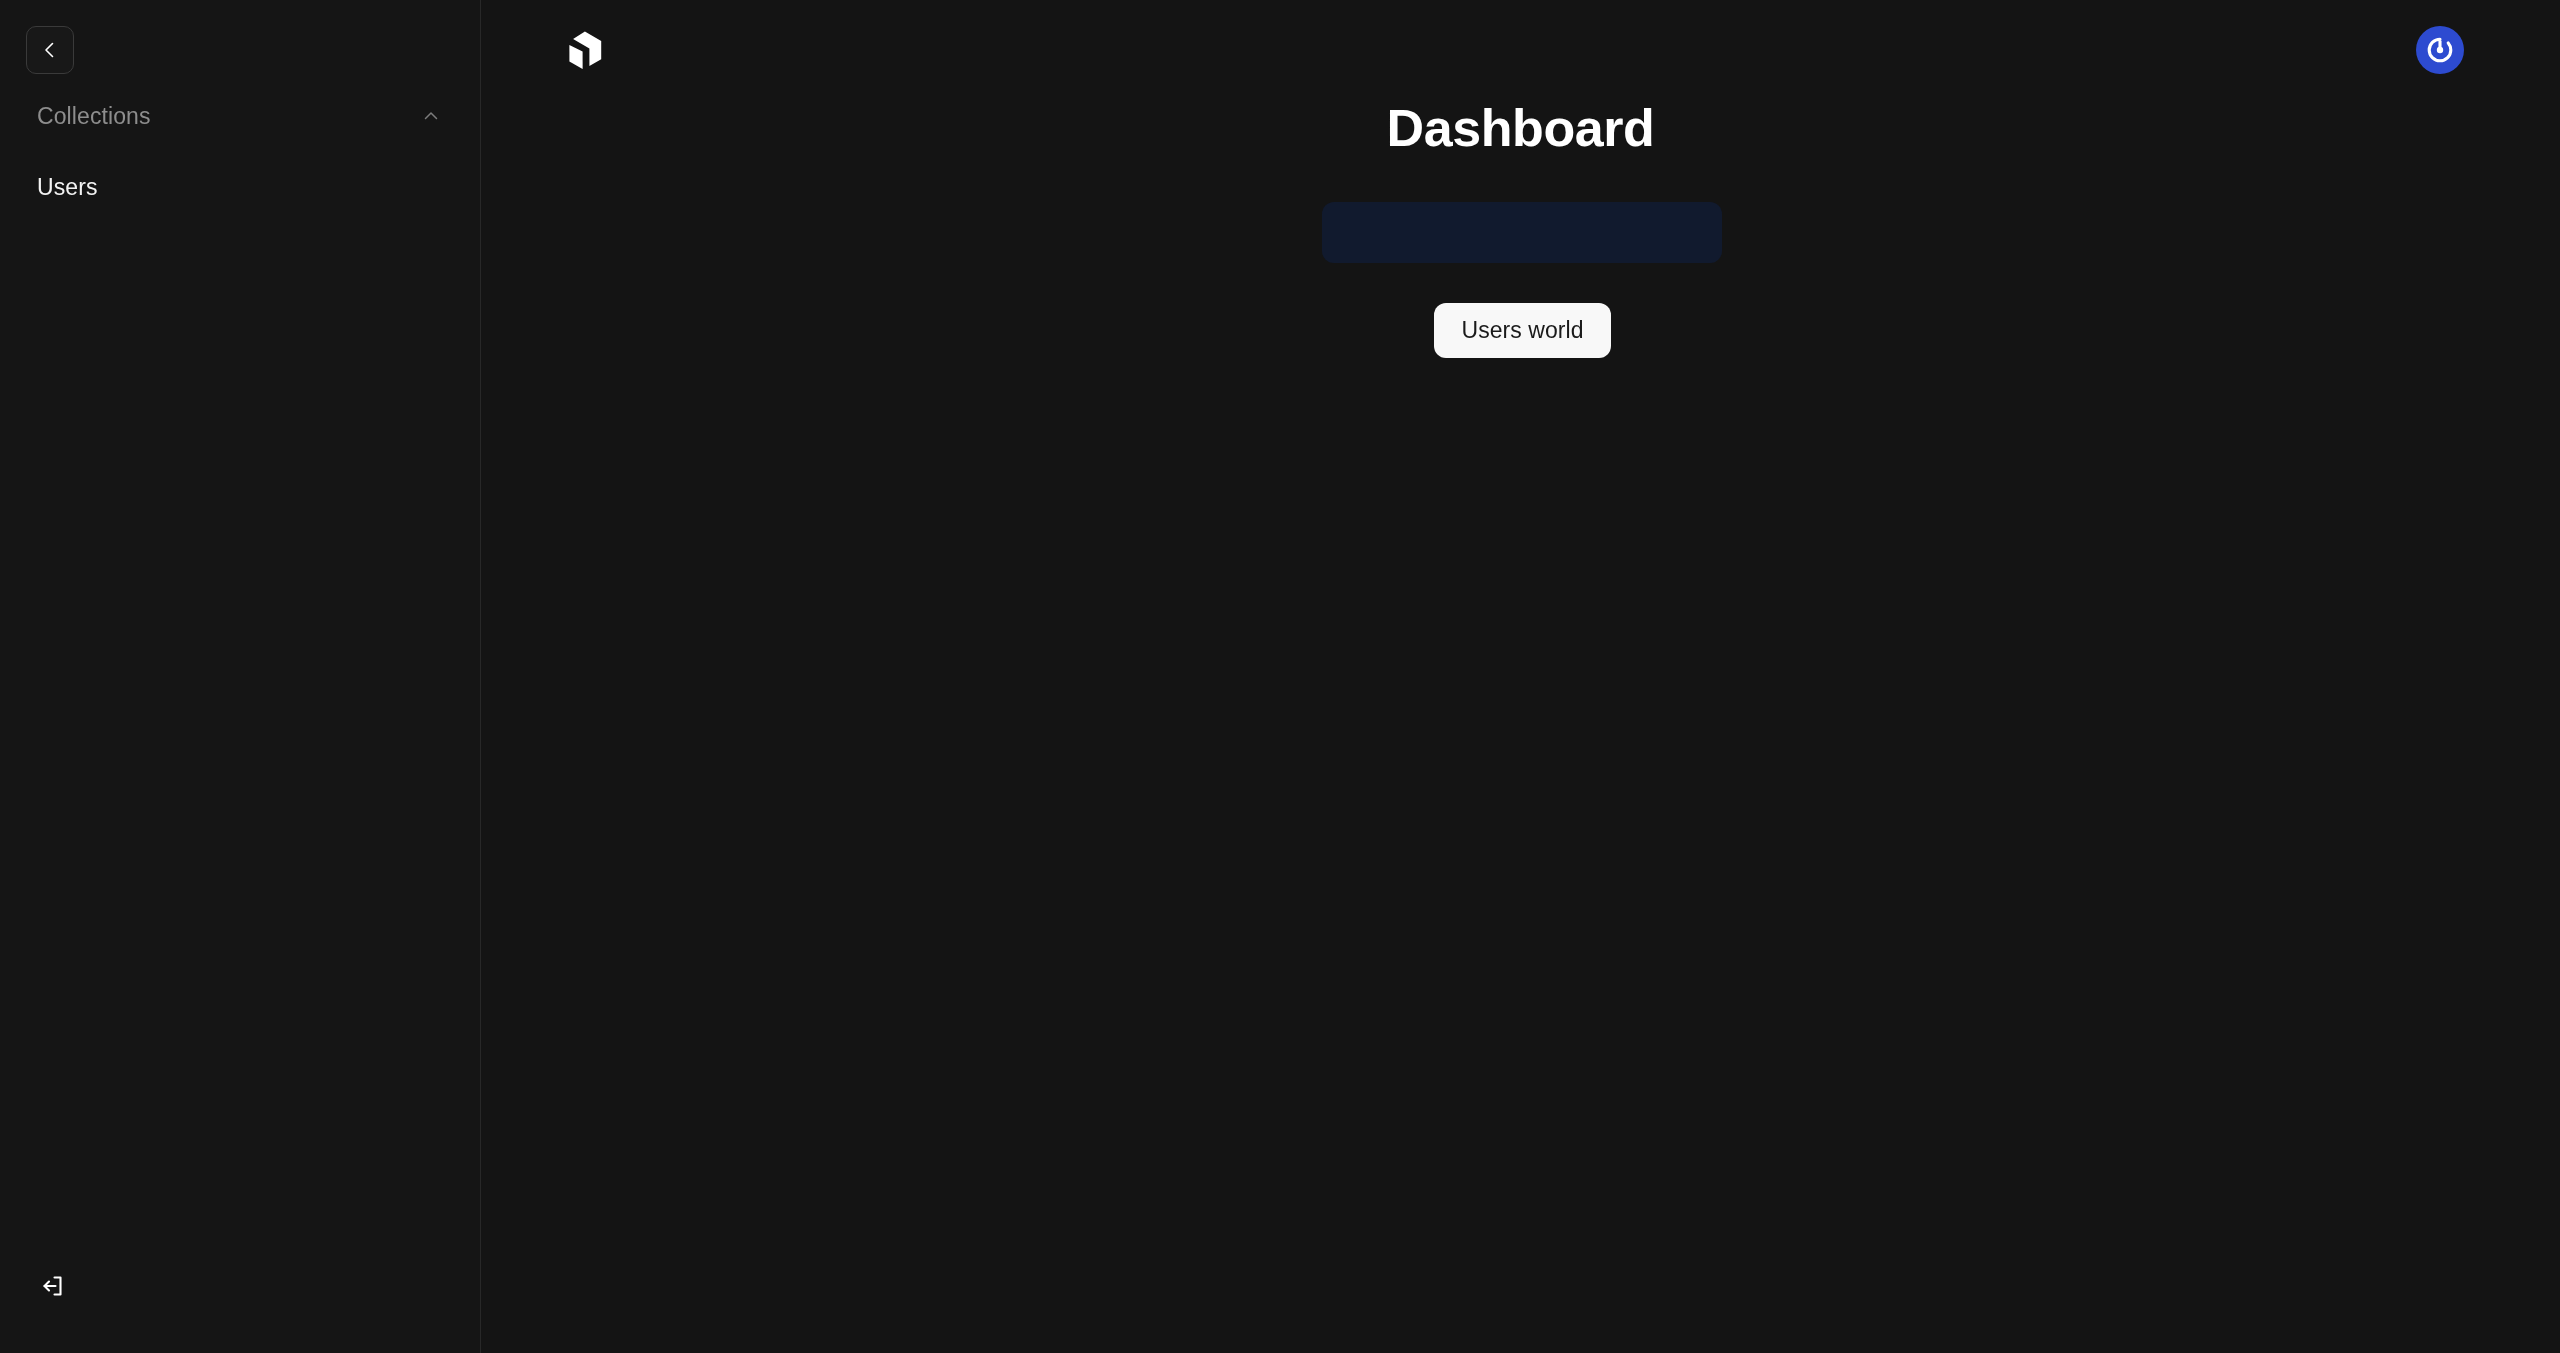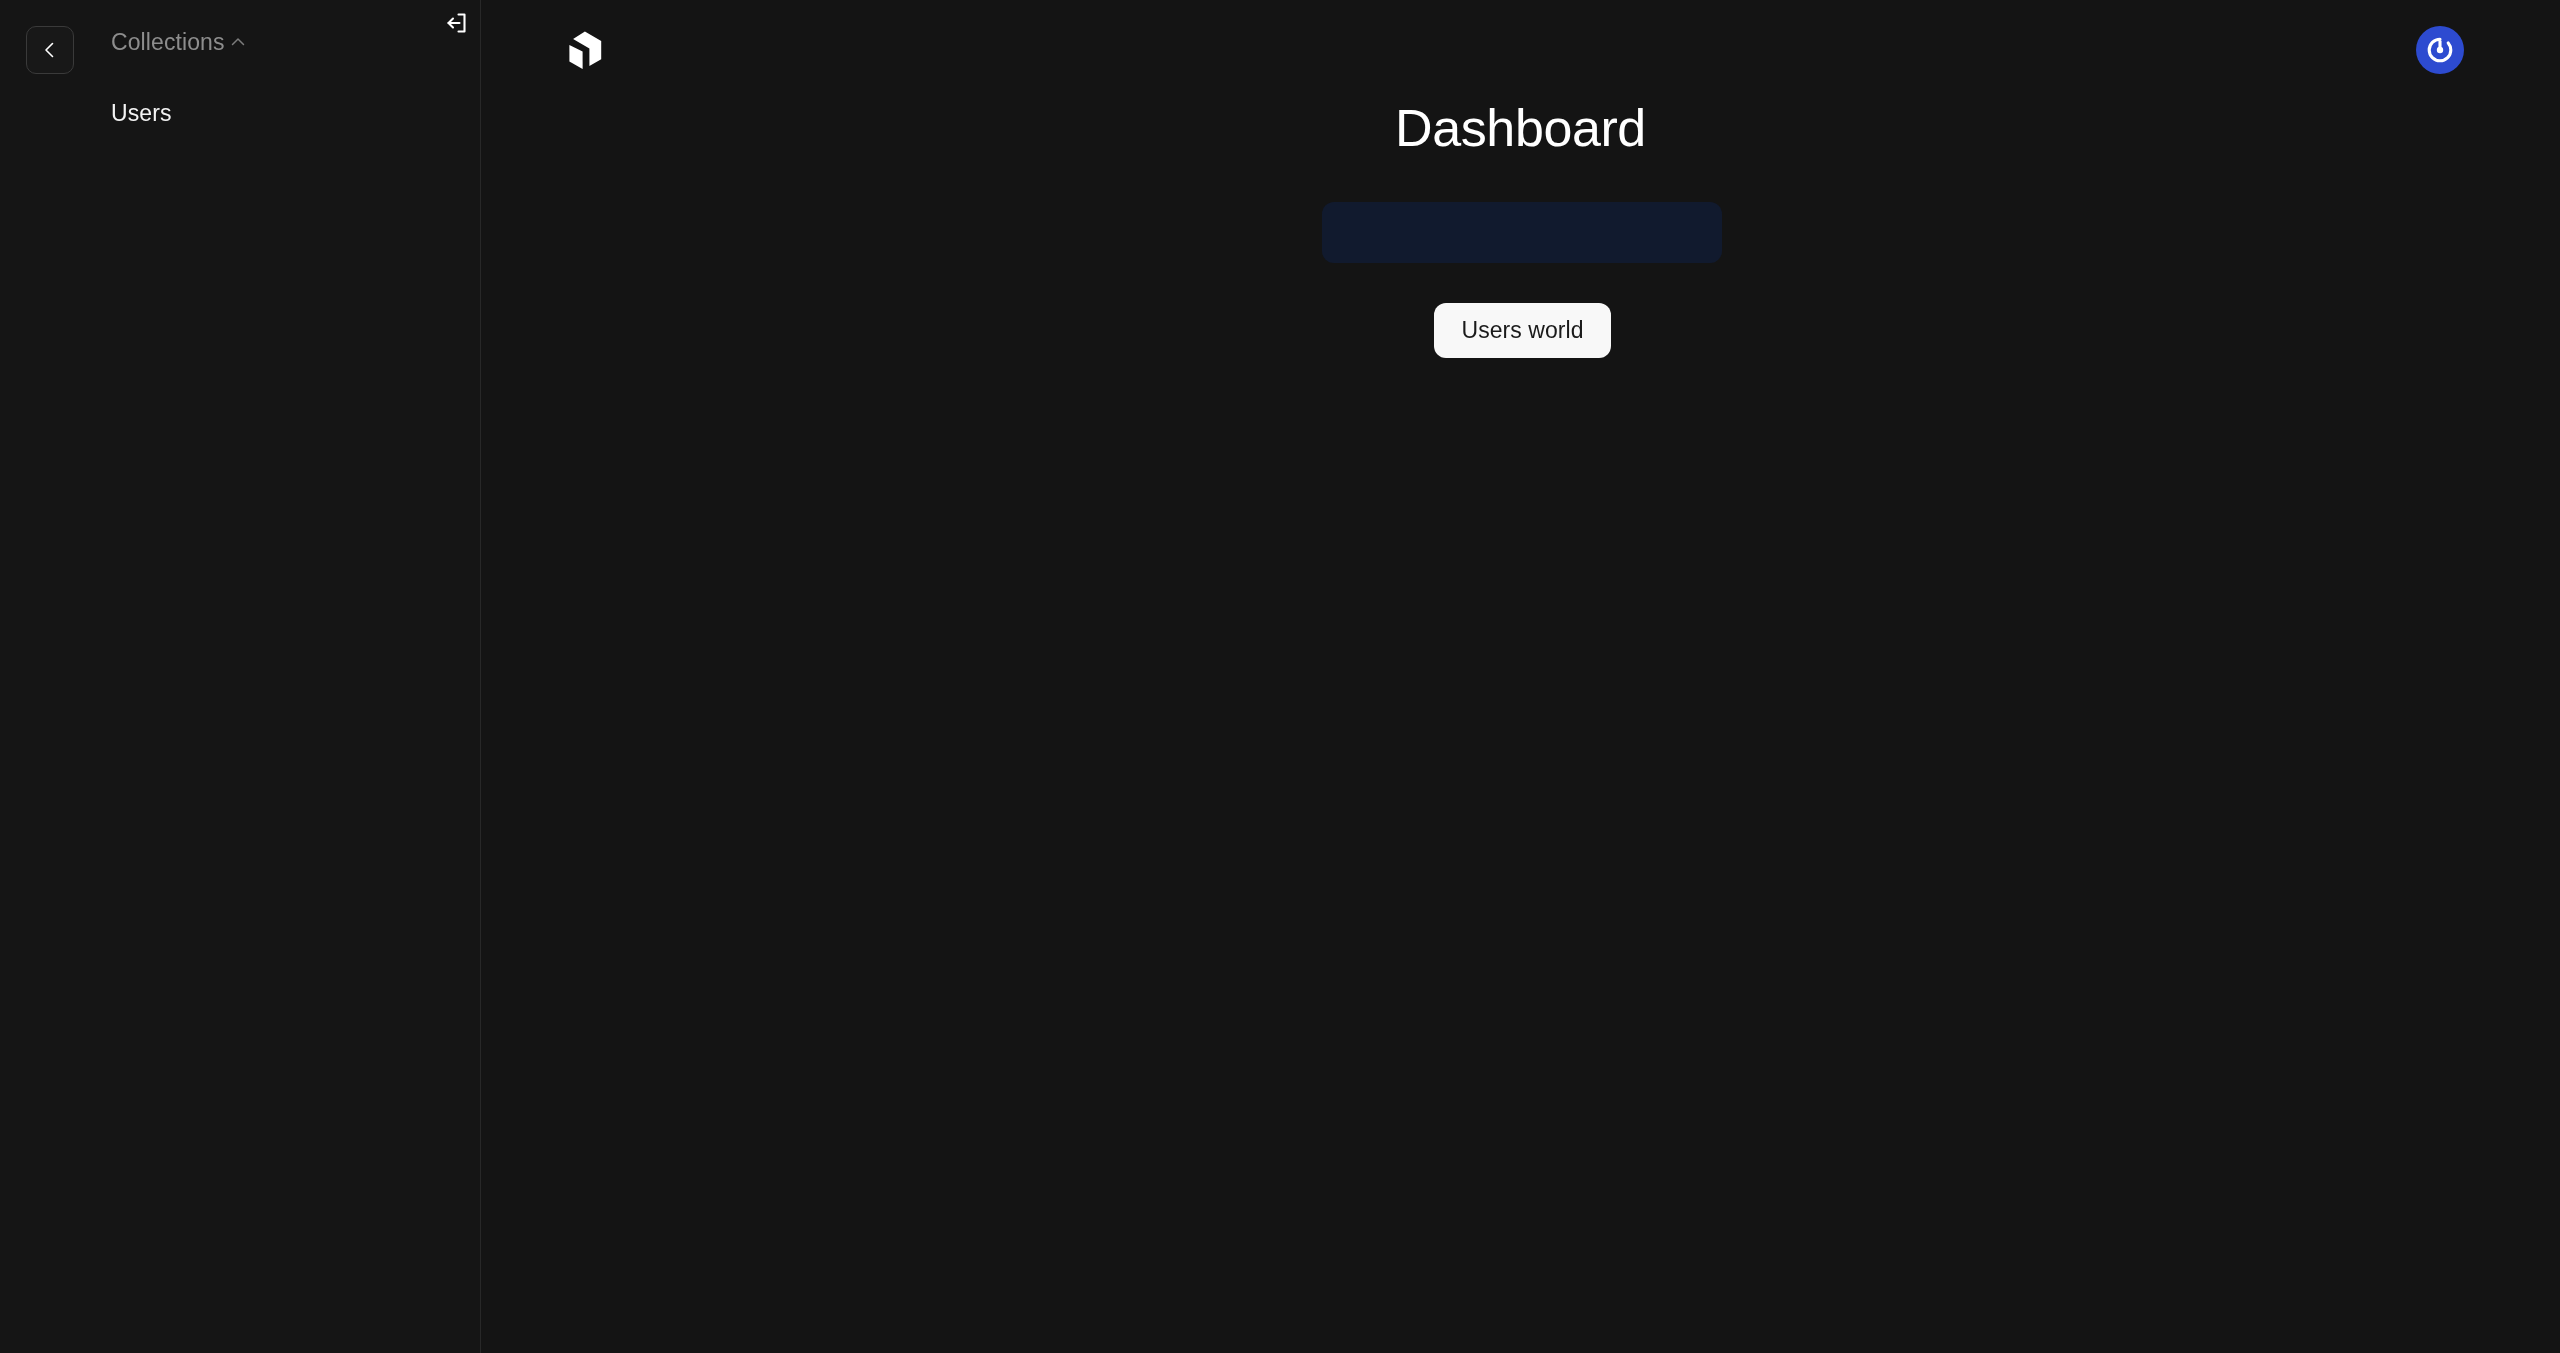--- a/index.html
+++ b/index.html
@@ -27,21 +27,21 @@
 
   
   .sidebar {
     position: relative;
     width: 481px;
     height: 1353px;
     flex: 0 0 481px;
     background: #151515;
     border-right: 1px solid #282828;
     display: flex;
-    flex-direction: row;
+    flex-direction: column;
   }
 
   .sidebar-top {
     padding: 26px 0 0 26px;
   }
 
   .collapse-btn {
     width: 48px;
     height: 48px;
     border-radius: 10px;
@@ -170,21 +170,21 @@
   }
   .dashboard > * { pointer-events: auto; }
 
   .page-title {
     position: absolute;
     left: 0;
     right: 0;
     top: 98px;
     text-align: center;
     font-size: 52px;
-    font-weight: 400;
+    font-weight: 700;
     line-height: 1.18;
     color: #ffffff;
     letter-spacing: -0.4px;
   }
 
   .panel-placeholder {
     position: absolute;
     left: 841px;
     top: 202px;
     width: 400px;

